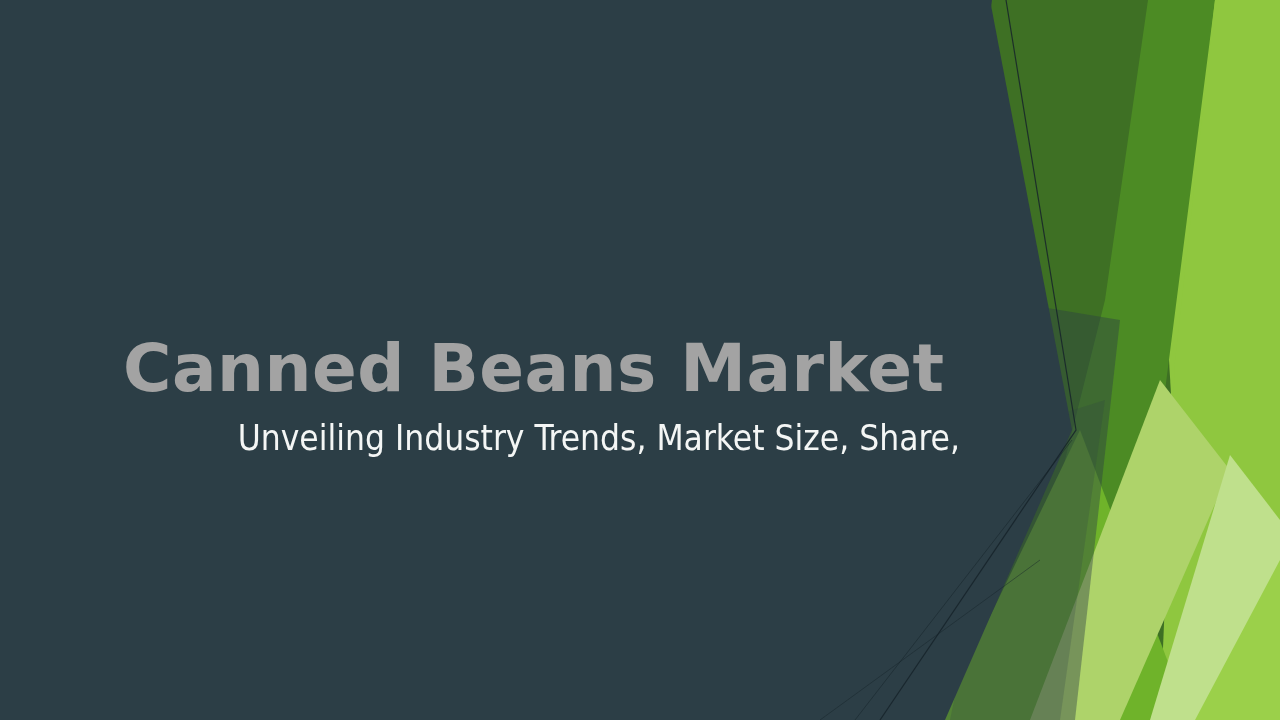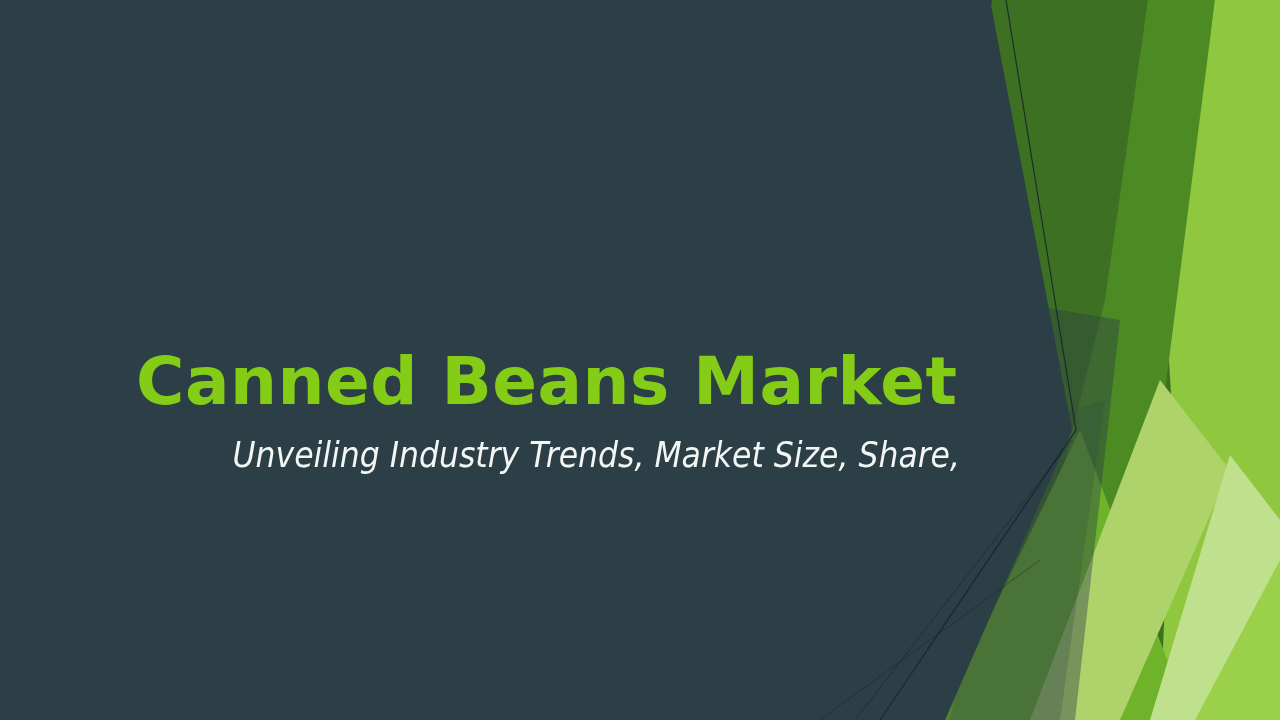--- a/index.html
+++ b/index.html
@@ -26,41 +26,40 @@
   }
   #text-block {
     position: absolute;
     left: 120px;
     top: 330px;
     width: 850px;
     z-index: 5;
     text-align: right;
   }
   #slide-title {
-    margin: 16px;
+    margin: 3px;
     font-family: "DejaVu Sans", "Liberation Sans", sans-serif;
     font-weight: bold;
     font-size: 66px;
     line-height: 1.08;
     letter-spacing: 0.5px;
-    color: #84cc16;
+    color: #a3a3a3;
     text-align: left;
     padding-right: 10px;
     white-space: nowrap;
   }
   #slide-subtitle {
     margin: 12px 0 0 0;
     font-family: "DejaVu Sans Condensed", "DejaVu Sans", "Liberation Sans", sans-serif;
     font-weight: normal;
     font-size: 35px;
     line-height: 1.30;
     color: #f4f6f5;
     text-align: right;
     padding-right: 10px;
-    font-style: italic;
   }
 </style>
 </head>
 <body>
 
 <div id="slide">
 
   <svg id="bg-art" viewBox="0 0 1280 720" preserveAspectRatio="none">
 
     <rect x="0" y="0" width="1280" height="720" fill="#2c3e46"></rect>

